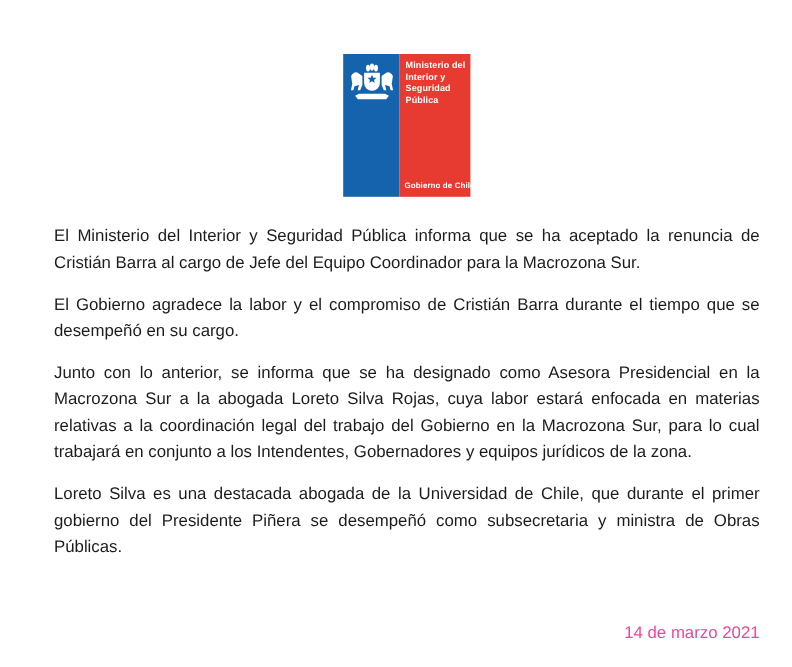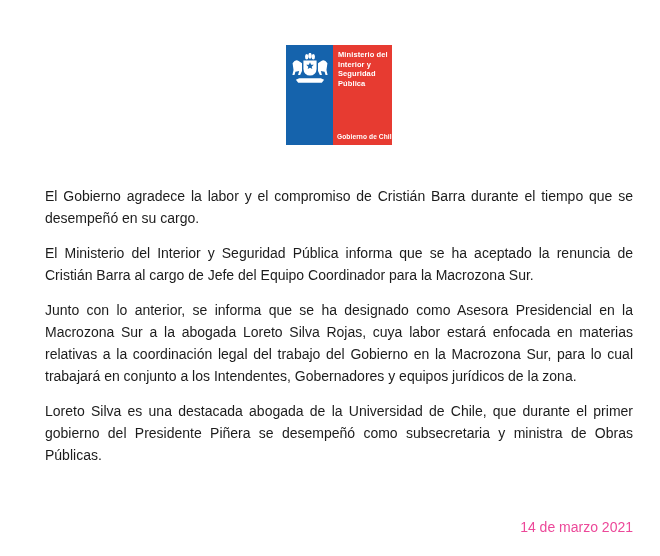--- a/index.html
+++ b/index.html
@@ -15,21 +15,21 @@
     background: #ffffff;
     overflow: hidden;
   }
 
   
   .logo {
     position: absolute;
     left: 286px;
     top: 45px;
     width: 106px;
-    height: 100px;
+    height: 119px;
     display: flex;
   }
   .logo-blue {
     width: 47px;
     height: 100%;
     background: #1563ac;
     display: flex;
     justify-content: center;
   }
   .emblem {
@@ -118,21 +118,21 @@
     <div class="logo-red" style="background: rgb(231, 59, 49);">
       <div class="ministry-name">Ministerio del
 Interior y
 Seguridad
 Pública</div>
       <div class="gov-label">Gobierno de Chile</div>
     </div>
   </div>
 
   <div class="content">
+    <p>El Ministerio del Interior y Seguridad Pública informa que se ha aceptado la renuncia de Cristián Barra al cargo de Jefe del Equipo Coordinador para la Macrozona Sur.</p>
     <p>El Gobierno agradece la labor y el compromiso de Cristián Barra durante el tiempo que se desempeñó en su cargo.</p>
-    <p>El Ministerio del Interior y Seguridad Pública informa que se ha aceptado la renuncia de Cristián Barra al cargo de Jefe del Equipo Coordinador para la Macrozona Sur.</p>
     <p>Junto con lo anterior, se informa que se ha designado como Asesora Presidencial en la Macrozona Sur a la abogada Loreto Silva Rojas, cuya labor estará enfocada en materias relativas a la coordinación legal del trabajo del Gobierno en la Macrozona Sur, para lo cual trabajará en conjunto a los Intendentes, Gobernadores y equipos jurídicos de la zona.</p>
     <p>Loreto Silva es una destacada abogada de la Universidad de Chile, que durante el primer gobierno del Presidente Piñera se desempeñó como subsecretaria y ministra de Obras Públicas.</p>
   </div>
 
   <div class="doc-date">14 de marzo 2021</div>
 
 </div>
 
 </body></html>

